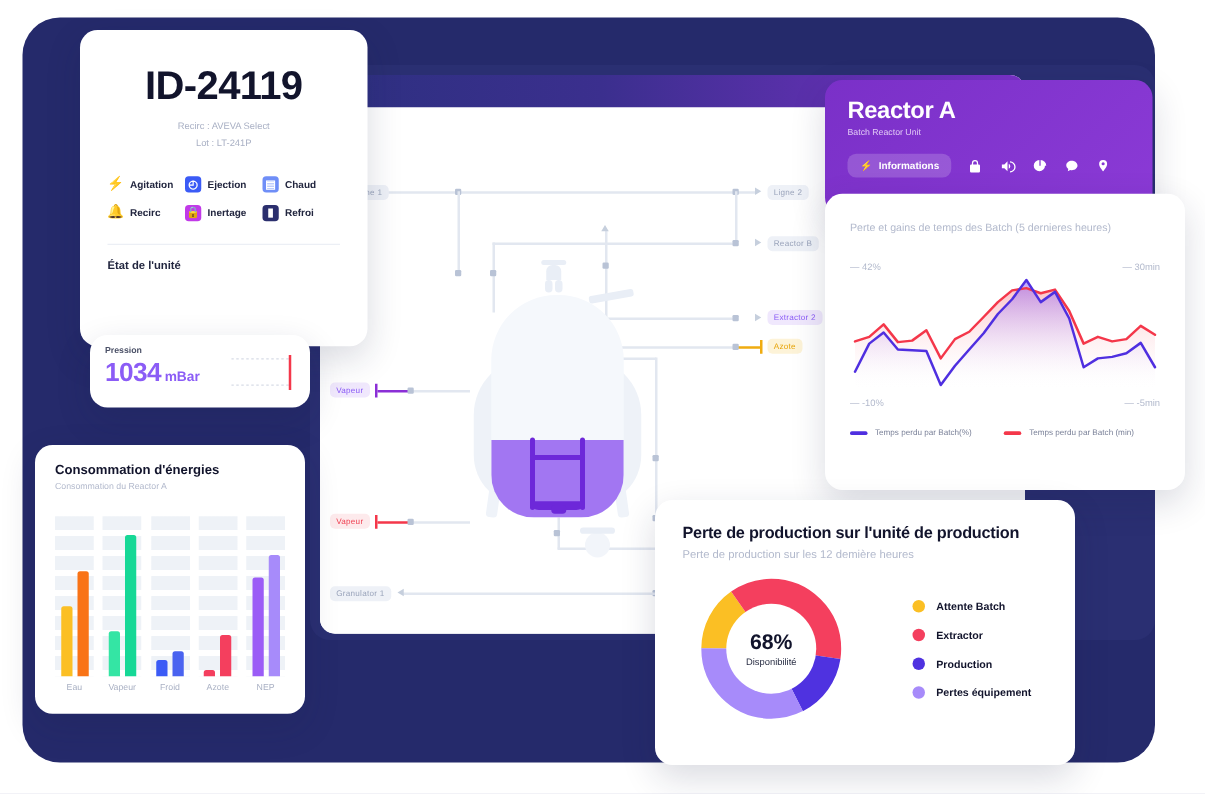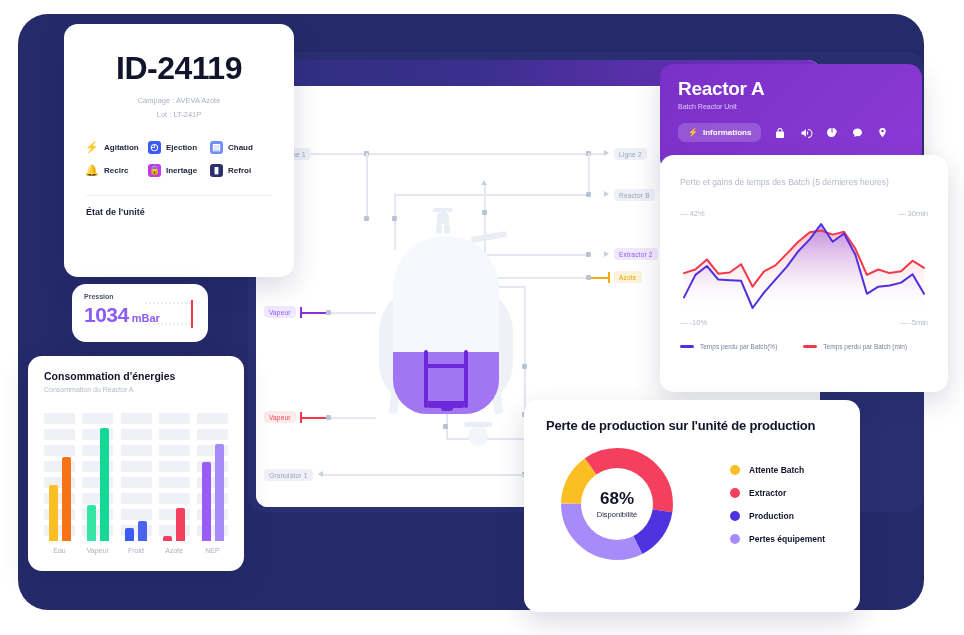--- a/index.html
+++ b/index.html
@@ -69,21 +69,21 @@
   .chip { display:flex; align-items:center; gap:5px; font-size:8px; color:#22263f; font-weight:bold; }
   .chip .ic { width:13px; height:13px; display:flex; align-items:center; justify-content:center;
               border-radius:3px; font-size:9px; line-height:1; color:#fff; }
   .divider { height:1px; background:#eceff5; margin:18px 0 0; }
   .etat { font-size:9px; font-weight:bold; color:#22263f; margin-top:11px; }
   .clean-btn { margin-top:10px; height:33px; border-radius:8px; background:#e4fbf0;
                display:flex; align-items:center; justify-content:center;
                color:#1fc97e; font-size:16px; font-weight:bold; }
 
   
-  .press-card { left:72px; top:284px; width:136px; height:58px; padding:9px 12px; }
+  .press-card { left:72px; top:268px; width:176px; height:58px; padding:9px 12px; }
   .press-lbl { font-size:7px; color:#4b5167; font-weight:bold; }
   .press-val { margin-top:3px; color:#8b5cf6; }
   .press-val b { font-size:21px; font-weight:bold; letter-spacing:-.5px; }
   .press-val span { font-size:11px; font-weight:bold; margin-left:3px; }
   .press-spark { position:absolute; right:11px; top:14px; width:52px; height:32px; }
 
   
   .energy-card { left:28px; top:356px; width:216px; height:215px; padding:14px 16px; }
   .card-h1 { font-size:10.5px; font-weight:bold; color:#12142c; }
   .card-h2 { font-size:7px; color:#b2b9cc; margin-top:4px; }
@@ -244,21 +244,21 @@
         <div class="agit-stem" style="left:53px; top:156px; width:44px; height:4px;"></div>
         <div class="agit-stem" style="left:53px; top:193px; width:44px; height:7px; border-radius:0 0 20px 20px;"></div>
         <div class="agit-stem" style="left:70px; top:196px; width:12px; height:7px; border-radius:3px;"></div>
         <div class="node" style="left:72px; top:216px;"></div>
       </div>
     </div>
   </div>
 
   <div class="card id-card">
     <div class="id-title">ID-24119</div>
-    <div class="id-sub">Campage : AVEVA Azote</div>
+    <div class="id-sub">Recirc : AVEVA Select</div>
     <div class="id-sub2">Lot : LT-241P</div>
 
     <div class="chips">
       <div class="chip">
         <span class="ic" style="background:transparent;color:#1b1f4b;font-size:11px;">⚡</span>
         <span>Agitation</span>
       </div>
       <div class="chip">
         <span class="ic" style="background:#3b5bf6;">◴</span>
         <span>Ejection</span>
@@ -417,20 +417,21 @@
       </div>
       <div class="lg-item">
         <span class="lg-line" style="background:#f4374a;"></span>
         <span>Temps perdu par Batch (min)</span>
       </div>
     </div>
   </div>
 
   <div class="card donut-card">
     <div class="dn-h1">Perte de production sur l'unité de production</div>
+    <div class="dn-h2">Perte de production sur les 12 demière heures</div>
 
     <div class="dn-body">
       <div class="donut">
         <svg width="118" height="118" viewBox="0 0 42 42" id="donut-svg">
             <circle cx="21" cy="21" r="15.9155" fill="none" stroke="#fbbf24" stroke-width="8" stroke-dasharray="15.12 84.88" stroke-dashoffset="25.00" transform="rotate(-90 21 21)"></circle>
             <circle cx="21" cy="21" r="15.9155" fill="none" stroke="#f43f5e" stroke-width="8" stroke-dasharray="37.21 62.79" stroke-dashoffset="9.88" transform="rotate(-90 21 21)"></circle>
             <circle cx="21" cy="21" r="15.9155" fill="none" stroke="#4f32e0" stroke-width="8" stroke-dasharray="15.12 84.88" stroke-dashoffset="-27.33" transform="rotate(-90 21 21)"></circle>
             <circle cx="21" cy="21" r="15.9155" fill="none" stroke="#a78bfa" stroke-width="8" stroke-dasharray="32.56 67.44" stroke-dashoffset="-42.44" transform="rotate(-90 21 21)"></circle>
           </svg>
         <div class="hole">

